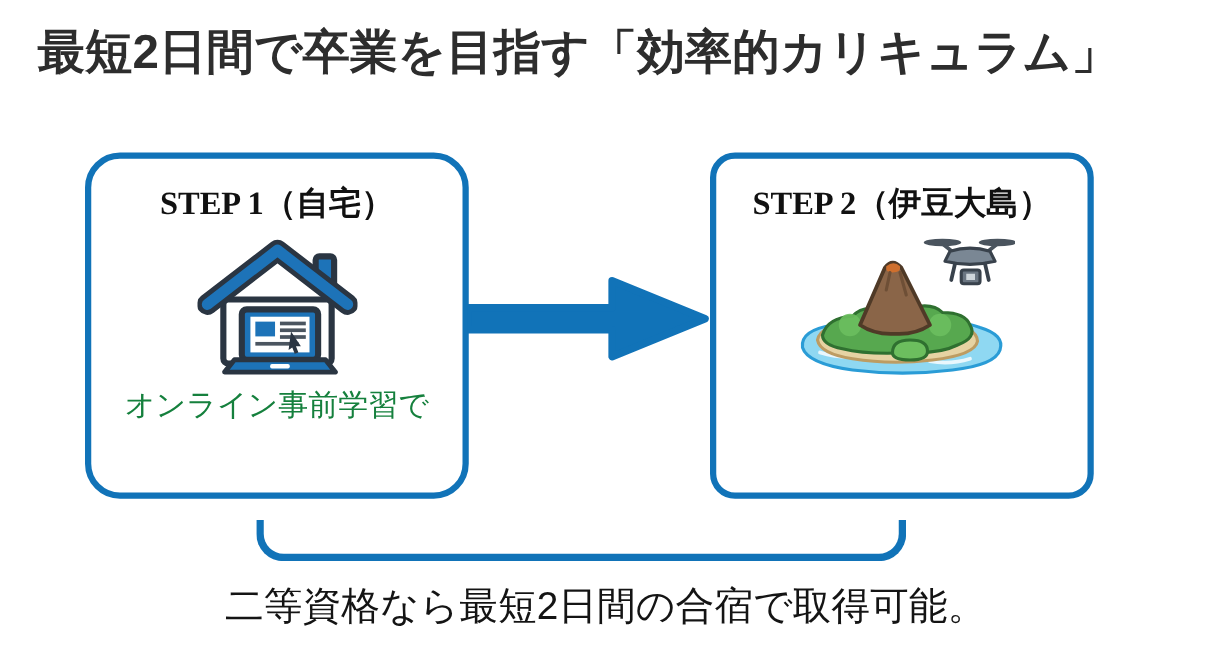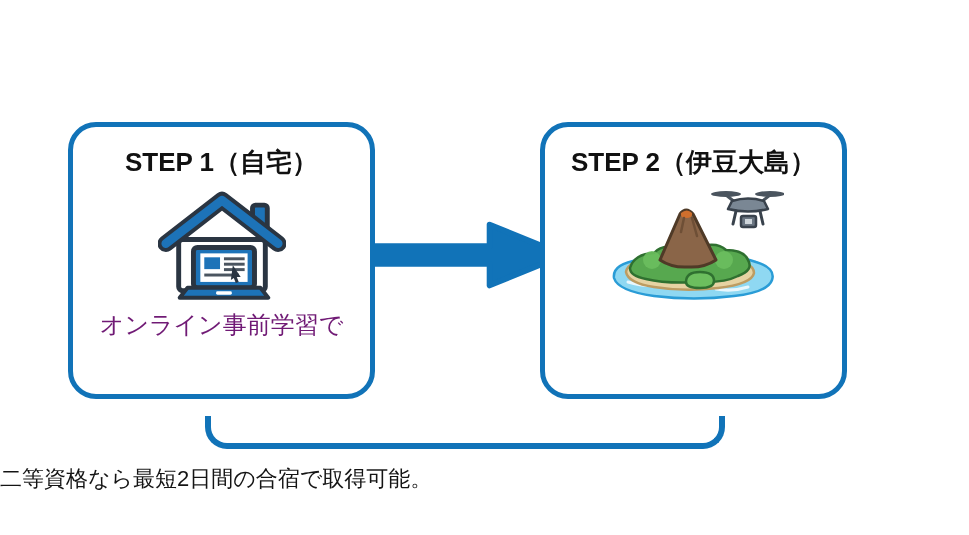--- a/index.html
+++ b/index.html
@@ -29,40 +29,41 @@
     top: 122px;
     width: 307px; height: 277px;
     background: #ffffff;
     border: 5px solid #1173b8;
     border-radius: 28px;
     display: flex;
     flex-direction: column;
     align-items: center;
   }
   .step-box.box1 { left: 68px; }
-  .step-box.box2 { left: 540px; }
+  .step-box.box2 { left: 568px; border-radius: 20px; }
   .step-heading {
     margin-top: 18px;
     font-size: 26px;
     font-weight: 700;
     color: #111111;
     white-space: nowrap;
+    font-family: Liberation Serif, serif;
   }
   .step-icon {
     height: 118px;
     margin-top: 6px;
     display: flex;
     align-items: center;
     justify-content: center;
   }
   .step-caption {
     margin-top: 4px;
     font-size: 24px;
     font-weight: 500;
-    color: #701a75;
+    color: #15803d;
     text-align: center;
     line-height: 1.42;
   }
   .flow-arrow {
     position: absolute;
     left: 374px; top: 215px;
     width: 196px; height: 80px;
   }
   .bracket {
     position: absolute;
@@ -70,30 +71,32 @@
     width: 520px; height: 33px;
     border: 6px solid #1173b8;
     border-top: none;
     border-bottom-left-radius: 22px;
     border-bottom-right-radius: 22px;
   }
   .footer-note {
     position: absolute;
     left: 0; top: 464px;
     width: 969px;
-    font-size: 22px;
+    text-align: center;
+    font-size: 31px;
     font-weight: 500;
     color: #141414;
   }
 </style>
 </head>
 <body>
 
 <div class="slide">
 
+  <div class="title">最短2日間で卒業を目指す「効率的カリキュラム」</div>
 
   <div class="step-box box1">
     <div class="step-heading">STEP 1（自宅）</div>
     <div class="step-icon">
       <svg width="128" height="114" viewBox="0 0 130 115" aria-hidden="true">
 
         <rect x="96" y="17" width="15" height="26" rx="3" fill="#1d73b8" stroke="#2a3542" stroke-width="5"></rect>
 
         <rect x="21" y="52" width="88" height="52" rx="4" fill="#ffffff" stroke="#2a3542" stroke-width="5"></rect>
 

